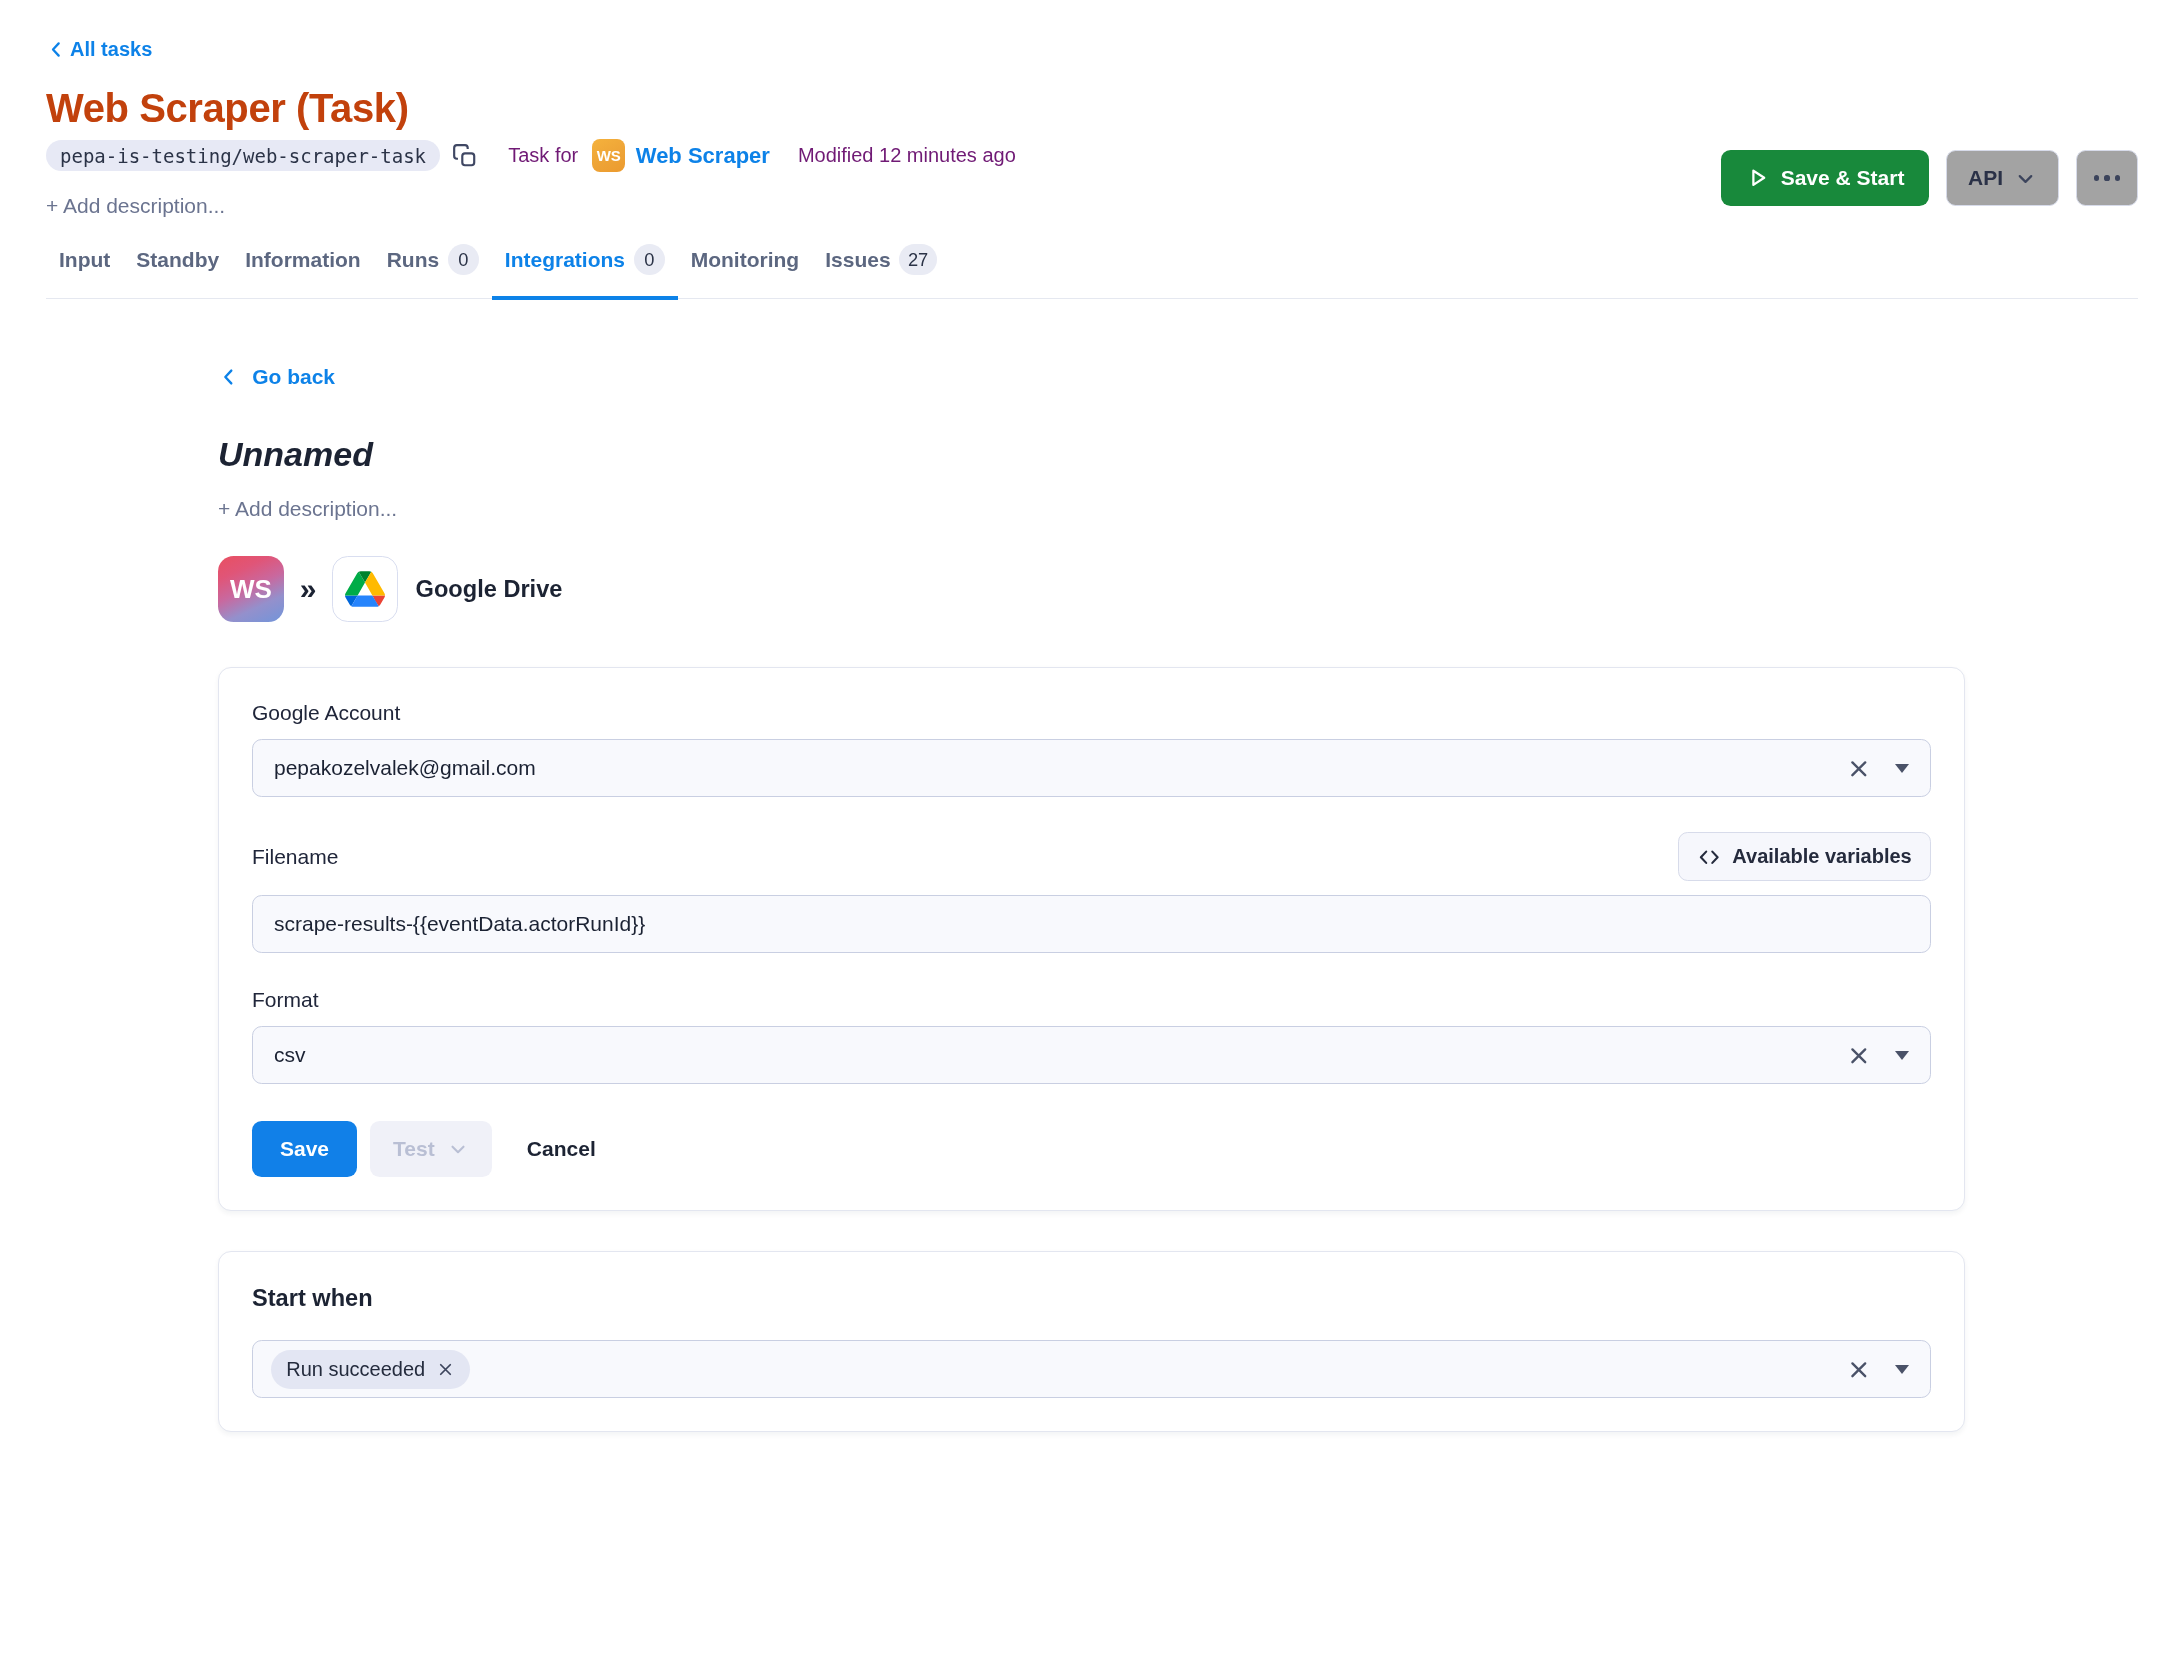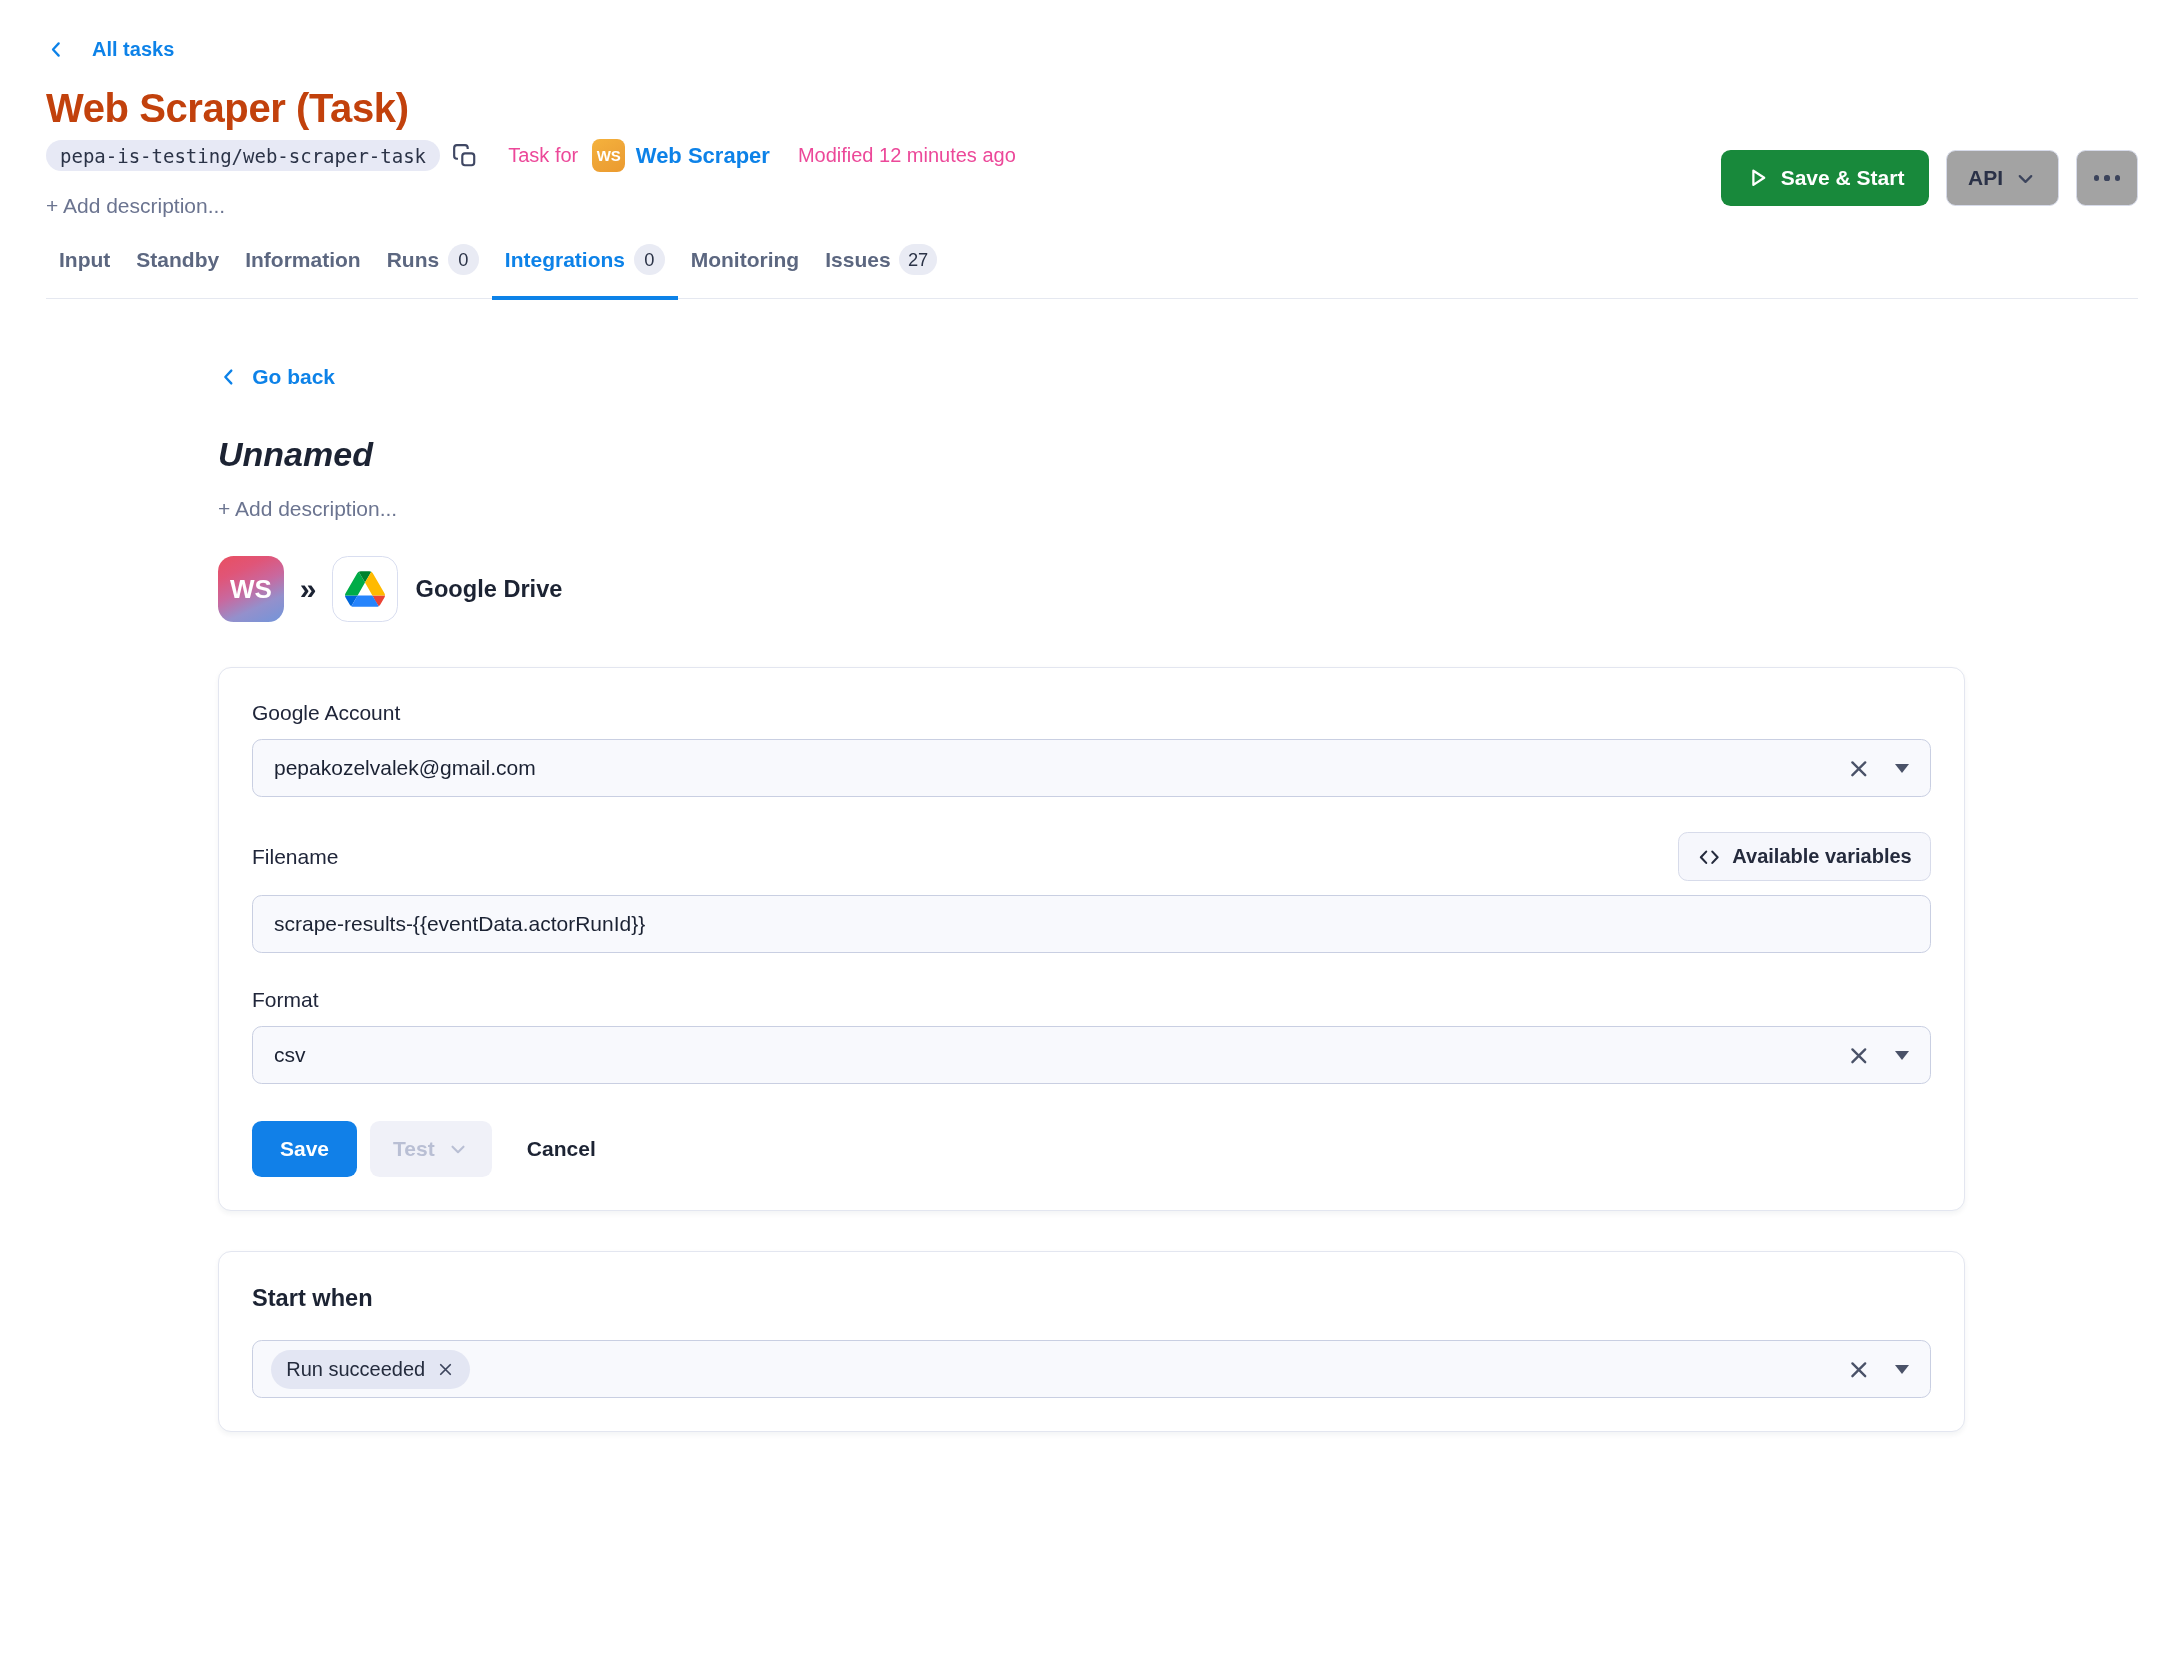--- a/index.html
+++ b/index.html
@@ -1,28 +1,28 @@
 <!DOCTYPE html>
 <html style="font-size:14px"><head>
 <meta charset="utf-8">
 <style>
   * { margin:0; padding:0; box-sizing:border-box; }
   html,body { width:2184px; height:1673px; background:#ffffff;
     font-family:"Liberation Sans", sans-serif; color:#1b2233; }
 
   
   .header { position:relative; padding:38px 46px 0 46px; }
-  .back-link { display:inline-flex; align-items:center; gap:25px;
+  .back-link { display:inline-flex; align-items:center; gap:3px;
     color:#0d82e8; font-size:20px; font-weight:700; cursor:pointer; }
   .page-title { margin-top:23px; font-size:40px; font-weight:700; color:#c2410c; letter-spacing:-0.4px; }
   .meta-row { display:flex; align-items:center; margin-top:7px; height:35px; }
   .path-badge { display:inline-flex; align-items:center; background:#e7e9f5; border-radius:15.7px;
     padding:4.4px 14px; font-family:"DejaVu Sans Mono", monospace; font-size:19px; color:#2b3347; }
   .copy-btn { margin-left:12.2px; display:inline-flex; cursor:pointer; }
-  .meta-text { color:#ec4899; font-size:20px; }
+  .meta-text { color:#701a75; font-size:20px; }
   .task-for { margin-left:30px; }
   .ws-small { width:33px; height:33px; border-radius:7.9px; margin-left:14px;
     background:linear-gradient(150deg,#f5b23c 0%,#eea437 55%,#ec9a2e 100%);
     color:#fff; font-size:15px; font-weight:700; display:flex; align-items:center; justify-content:center; }
   .actor-link { margin-left:10.5px; color:#0d82e8; font-size:22px; font-weight:700; cursor:pointer; }
   .modified { margin-left:28px; }
   .add-desc { margin-top:21px; color:#6b7490; font-size:21px; cursor:pointer; width:fit-content; }
 
   .header-actions { position:absolute; top:150px; right:46px; display:flex; gap:16.6px; align-items:center; }
   .btn { display:inline-flex; align-items:center; justify-content:center; gap:11.4px; height:56px;

